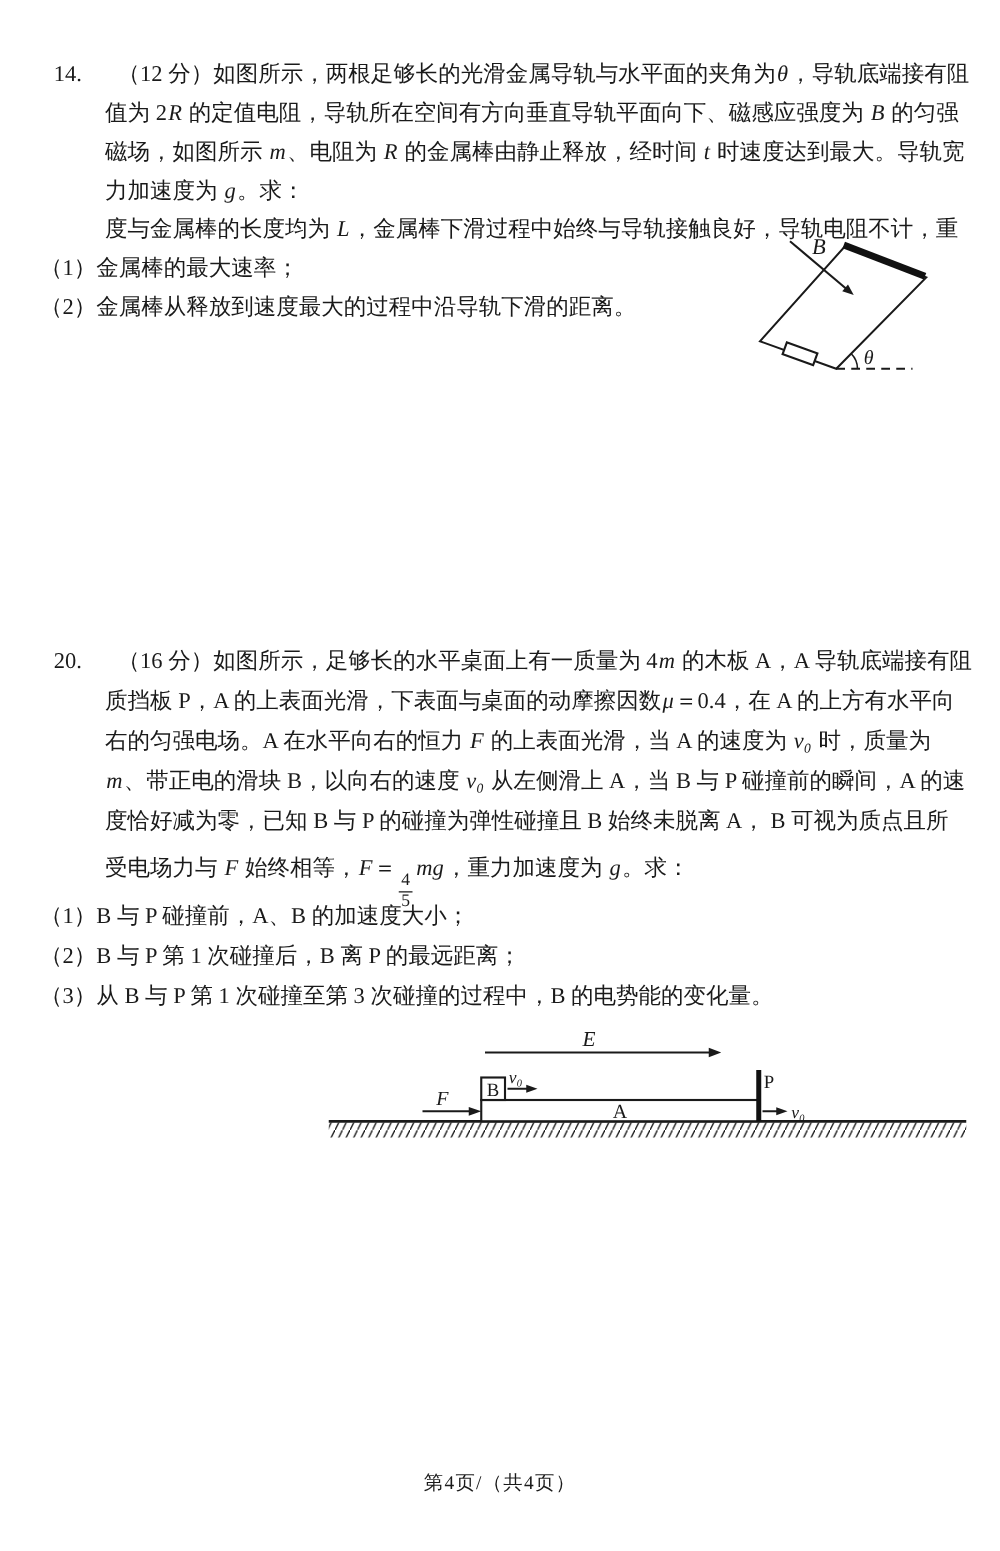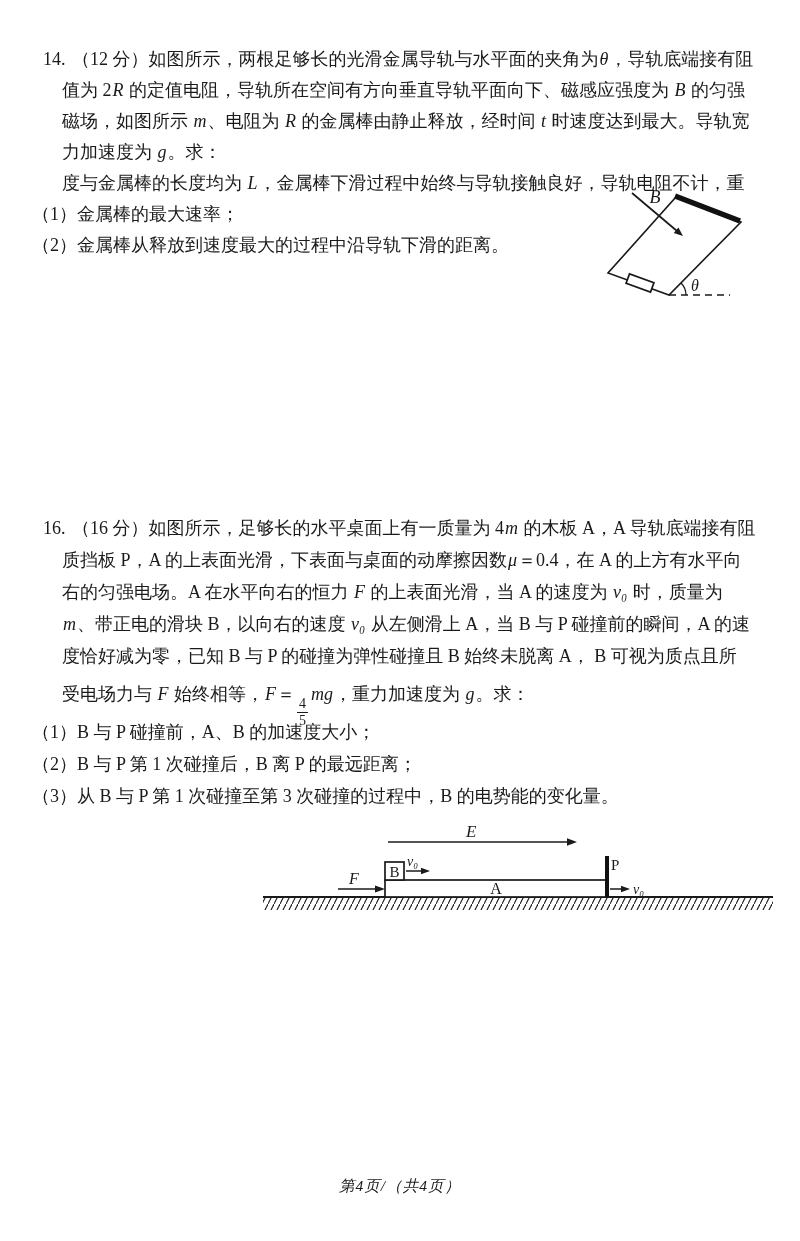--- a/index.html
+++ b/index.html
@@ -3,36 +3,36 @@
 <meta charset="utf-8">
 <style>
   html,body{margin:0;padding:0;}
   body{
     width:800px;height:1241px;background:#ffffff;position:relative;
     font-family:"Liberation Serif","DejaVu Serif",serif;
     color:#1a1a1a;overflow:hidden;
   }
   .page{position:absolute;inset:0;}
   .problem{position:absolute;left:0;width:800px;}
-  .pline{position:relative;padding-left:62px;white-space:nowrap;font-size:18px;line-height:31px;height:31px;}
+  .pline{position:relative;padding-left:84px;white-space:nowrap;font-size:18px;line-height:31px;height:31px;}
   .p15 .pline{line-height:32px;height:32px;}
   .pline.tall{line-height:44px;height:44px;}
   .pnum{position:absolute;left:43px;top:0;}
   .first .rich{margin-left:10px;}
   .pline.q{padding-left:32px;}
   .var{font-style:italic;font-family:"Liberation Serif","DejaVu Serif",serif;padding:0 1px;}
   .frac{display:inline-flex;flex-direction:column;align-items:center;vertical-align:-0.6em;
         line-height:1.08;font-size:0.78em;margin:0 2px;}
   .frac .num{border-bottom:1.3px solid currentColor;padding:0 2px;}
   .frac .den{padding:0 2px;}
   .figure{position:absolute;}
   #fig14{left:590px;top:175px;}
   #fig15{left:256px;top:820px;}
   .footer{position:absolute;top:1176px;left:0;width:800px;text-align:center;
-          font-size:15.5px;letter-spacing:1px;font-style:italic;}
+          font-size:15.5px;letter-spacing:1px;}
   svg text{font-family:"Liberation Serif","DejaVu Serif",serif;fill:#1a1a1a;}
   svg .it{font-style:italic;}
 </style>
 </head>
 <body>
 
 <div class="page">
 
   <section class="problem p14" style="top:44px">
     <div class="pline first">
@@ -56,21 +56,21 @@
       <polygon points="93,61 83.8,58 88.4,52.5" fill="#1a1a1a"></polygon>
     </g>
     <text x="65" y="28" text-anchor="middle" font-size="18" class="it">B</text>
     <line x1="79" y1="120" x2="140" y2="120" stroke="#1a1a1a" stroke-width="1.6" stroke-dasharray="7 5"></line>
     <path d="M96,120 A17,17 0 0 0 91,108" fill="none" stroke="#1a1a1a" stroke-width="1.3"></path>
     <text x="101" y="116" font-size="16" class="it">θ</text>
   </svg>
 
   <section class="problem p15" style="top:512px">
     <div class="pline first">
-      <span class="pnum">16.</span>
+      <span class="pnum">20.</span>
       <span class="rich"><span>（16 分）如图所示，足够长的水平桌面上有一质量为 4</span><span class="var">m</span><span> 的木板 A，A 导轨底端接有阻</span></span>
     </div>
     <div class="pline"><span class="rich"><span>质挡板 P，A 的上表面光滑，下表面与桌面的动摩擦因数</span><span class="var">μ</span><span>＝0.4，在 A 的上方有水平向</span></span></div>
     <div class="pline"><span class="rich"><span>右的匀强电场。A 在水平向右的恒力 </span><span class="var">F</span><span> 的上表面光滑，当 A 的速度为 </span><span class="var">v₀</span><span> 时，质量为</span></span></div>
     <div class="pline"><span class="rich"><span class="var">m</span><span>、带正电的滑块 B，以向右的速度 </span><span class="var">v₀</span><span> 从左侧滑上 A，当 B 与 P 碰撞前的瞬间，A 的速</span></span></div>
     <div class="pline"><span class="rich"><span>度恰好减为零，已知 B 与 P 的碰撞为弹性碰撞且 B 始终未脱离 A， B 可视为质点且所</span></span></div>
     <div class="pline tall"><span class="rich"><span>受电场力与 </span><span class="var">F</span><span> 始终相等，</span><span class="var">F</span><span>＝</span><span class="frac">
             <span class="num">4</span>
             <span class="den">5</span>
           </span><span class="var">mg</span><span>，重力加速度为 </span><span class="var">g</span><span>。求：</span></span></div>

